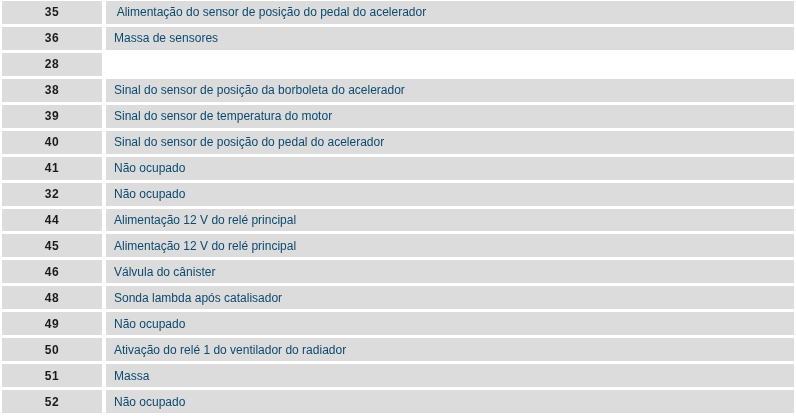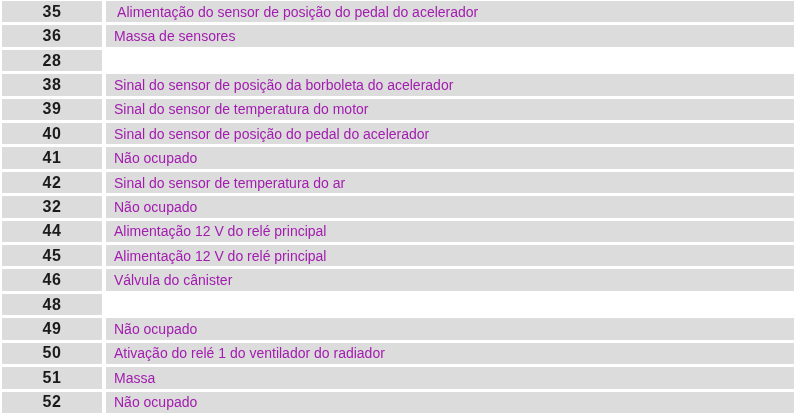--- a/index.html
+++ b/index.html
@@ -27,29 +27,29 @@
   .cell {
     background: #dcdcdc;
     display: flex;
     align-items: center;
     overflow: hidden;
   }
   .cell.pin {
     width: 100px;
     flex: none;
     justify-content: center;
-    font-size: 16px;
+    font-size: 12px;
     font-weight: bold;
     color: #1b1b1b;
     letter-spacing: 0.5px;
   }
   .cell.desc {
     flex: 1;
-    font-size: 14px;
-    color: #a21caf;
+    font-size: 12px;
+    color: #0c4a6e;
     padding-left: 8px;
     white-space: pre;
   }
 </style>
 </head>
 <body>
 
 <div class="pin-table" id="pin-table">
   <div class="row">
     <div class="cell pin">35</div>
@@ -78,24 +78,20 @@
   <div class="row">
     <div class="cell pin">40</div>
     <div class="cell desc">Sinal do sensor de posição do pedal do acelerador</div>
   </div>
 
   <div class="row">
     <div class="cell pin">41</div>
     <div class="cell desc">Não ocupado</div>
   </div>
 
-  <div class="row">
-    <div class="cell pin">42</div>
-    <div class="cell desc">Sinal do sensor de temperatura do ar</div>
-  </div>
 
   <div class="row">
     <div class="cell pin">32</div>
     <div class="cell desc">Não ocupado</div>
   </div>
 
   <div class="row">
     <div class="cell pin">44</div>
     <div class="cell desc">Alimentação 12 V do relé principal</div>
   </div>
@@ -106,20 +102,21 @@
   </div>
 
   <div class="row">
     <div class="cell pin">46</div>
     <div class="cell desc">Válvula do cânister</div>
   </div>
 
 
   <div class="row">
     <div class="cell pin">48</div>
+    <div class="cell desc">Sonda lambda após catalisador</div>
   </div>
 
   <div class="row">
     <div class="cell pin">49</div>
     <div class="cell desc">Não ocupado</div>
   </div>
 
   <div class="row">
     <div class="cell pin">50</div>
     <div class="cell desc">Ativação do relé 1 do ventilador do radiador</div>

